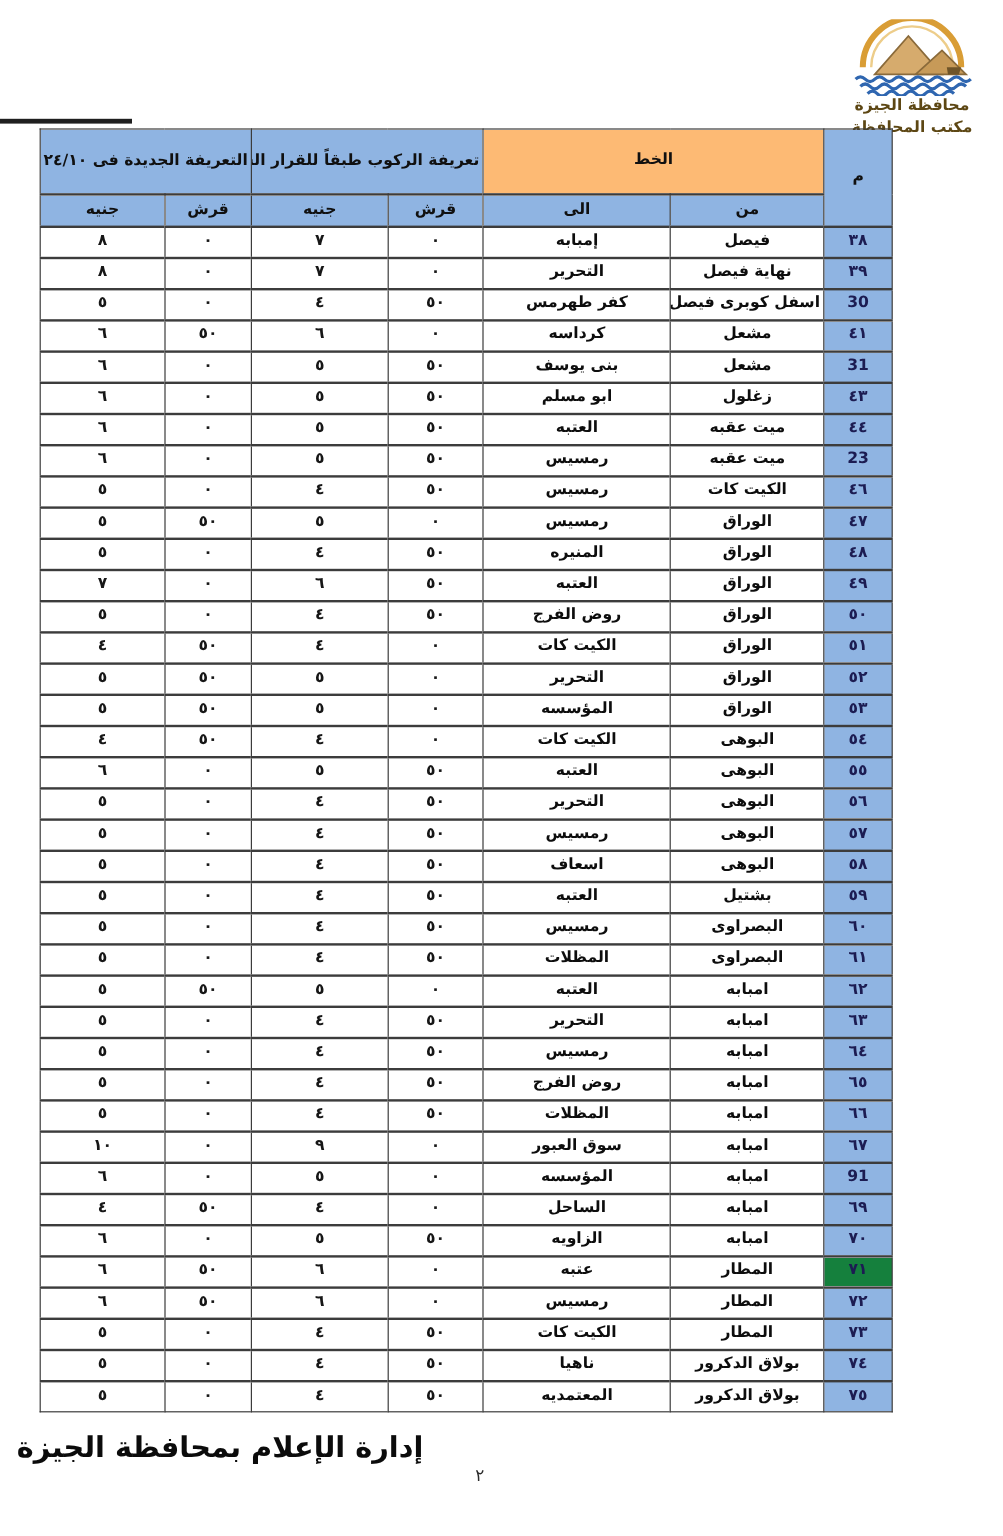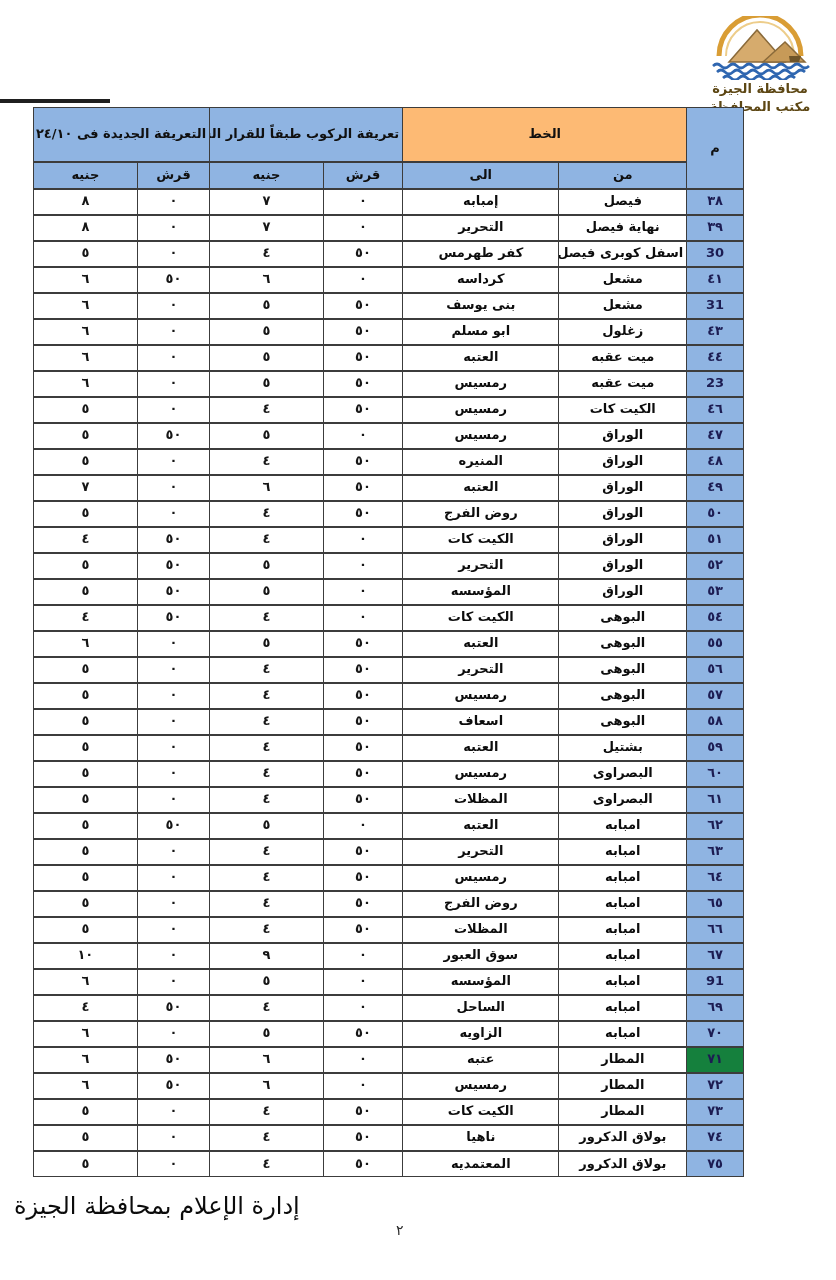--- a/index.html
+++ b/index.html
@@ -56,21 +56,21 @@
   th.hdr-sub { height:27px; }
   td.cell-num {
     font-weight:bold; color:#1c1c52; font-size:13.5px;
   }
   td.cell-place { font-weight:bold; color:#0d0d0d; }
   td.cell-fare  { font-weight:600; color:#161616; }
   
   .footer-org {
     position:absolute; left:14px; top:1192px;
     direction:rtl; text-align:right;
-    font-size:24px; font-weight:normal; color:#0b0b0b;
+    font-size:24px; font-weight:bold; color:#0b0b0b;
     letter-spacing:0.2px;
   }
   .page-number {
     position:absolute; left:396px; top:1222px;
     font-size:14px; color:#2a2a2a;
   }
 </style>
 </head>
 <body>
 

